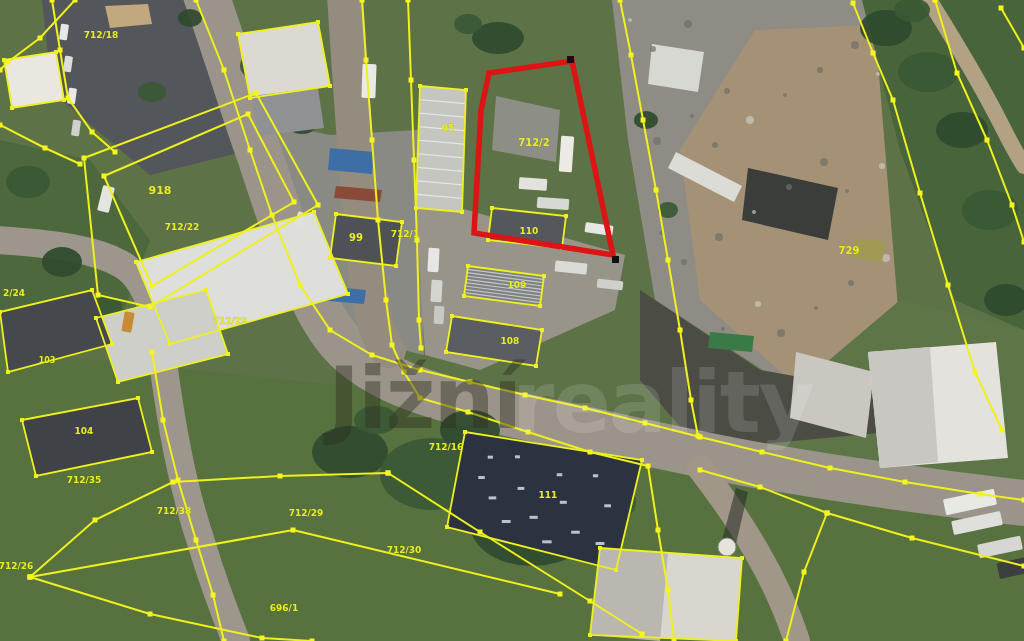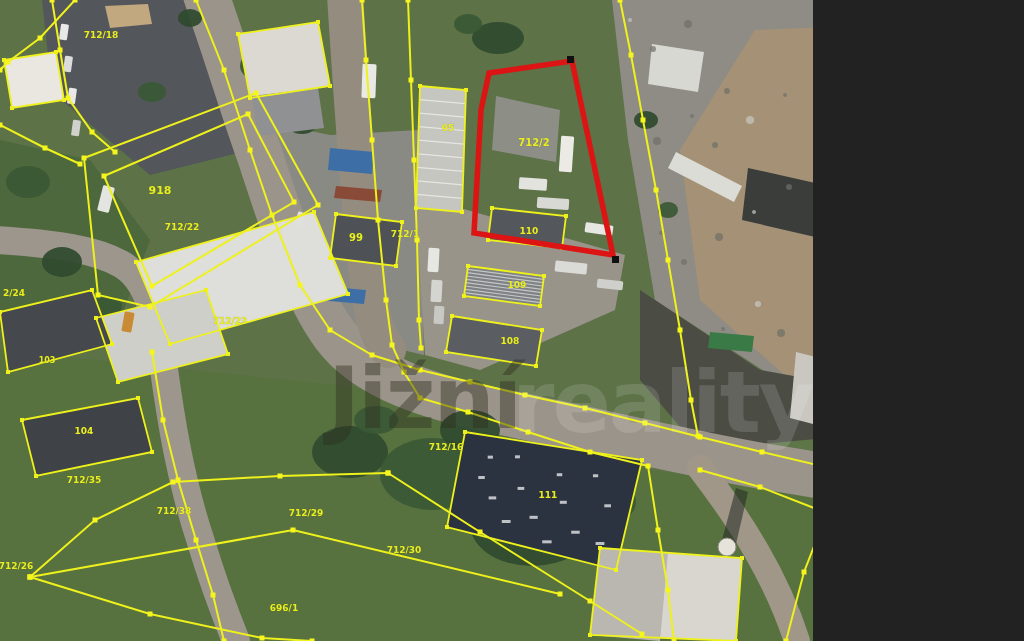--- a/index.html
+++ b/index.html
@@ -1,16 +1,16 @@
 <!DOCTYPE html>
 <html><head>
 <meta charset="utf-8">
 <style>
   html,body{margin:0;padding:0;background:#222;}
-  #viewport{position:relative;width:813px;height:641px;overflow:hidden;background:#5d7247;
+  #viewport{position:relative;width:1024px;height:641px;overflow:hidden;background:#5d7247;
     font-family:"DejaVu Sans","Liberation Sans",sans-serif;}
   svg{display:block}
   text{font-family:"DejaVu Sans","Liberation Sans",sans-serif;}
   .parcel-label{font-weight:600;fill:#e8ee21;paint-order:stroke;stroke:rgba(70,70,10,0.25);stroke-width:.6px;}
   .watermark-main{font-weight:bold;fill:#2e2d1f;opacity:.42;letter-spacing:-2px;}
   .watermark-faint{font-weight:bold;fill:#ffffff;opacity:.13;letter-spacing:-2px;}
 </style>
 </head>
 <body>
 

